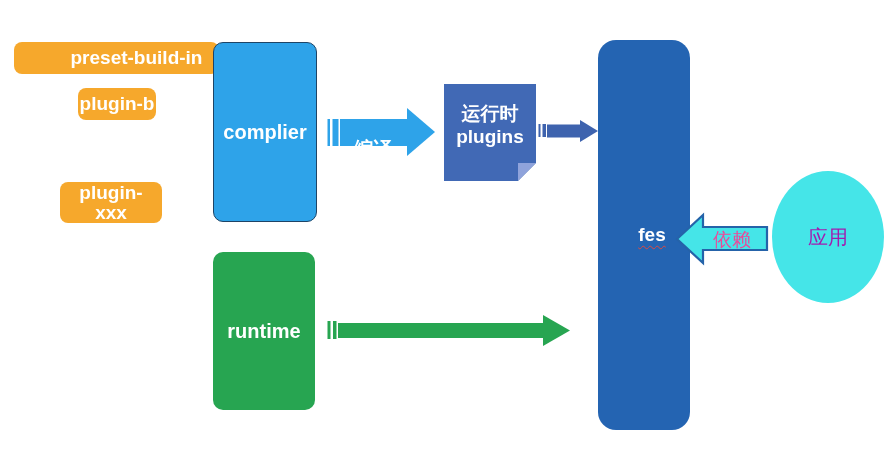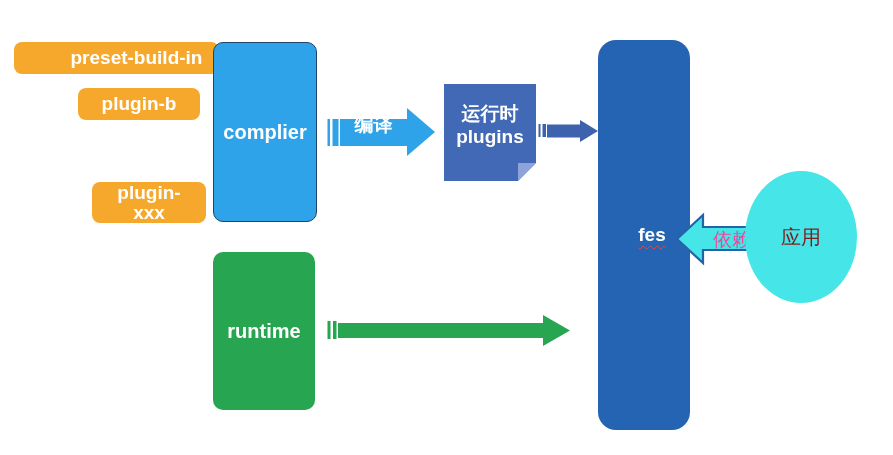--- a/index.html
+++ b/index.html
@@ -17,23 +17,23 @@
   html,body{margin:0;padding:0;background:#fff;}
   body{font-family:"Liberation Sans","DejaVu Sans",sans-serif;}
   .canvas{position:relative;width:893px;height:455px;background:#fff;overflow:hidden;}
 
   .chip{
     position:absolute;background:var(--orange);color:#fff;border-radius:8px;
     display:flex;align-items:center;justify-content:center;
     font-size:19px;font-weight:600;text-align:center;line-height:20px;
   }
   .chip-1{left:14px;top:42px;width:165px;height:32px;padding-left:40px;}
-  .chip-2{left:78px;top:88px;width:122px;height:32px;}
+  .chip-2{left:78px;top:88px;width:78px;height:32px;}
   .chip-3{left:78px;top:138px;width:101px;height:32px;}
-  .chip-4{left:92px;top:182px;width:114px;height:41px;white-space:pre-line;}
+  .chip-4{left:60px;top:182px;width:102px;height:41px;white-space:pre-line;}
 
   .block{
     position:absolute;width:102px;color:#fff;border-radius:10px;
     display:flex;align-items:center;justify-content:center;
     font-size:20px;font-weight:600;
   }
   .complier{left:213px;top:42px;height:178px;background:var(--sky);border:1.5px solid var(--sky-border);}
   .runtime{left:213px;top:252px;height:158px;background:var(--green);}
 
   .note{
@@ -55,34 +55,34 @@
     display:flex;align-items:center;justify-content:center;padding-left:16px;
   }
   .fes .fes-label{
     color:#fff;font-size:19px;font-weight:600;
     text-decoration-line:underline;text-decoration-style:wavy;
     text-decoration-color:#E0483E;text-decoration-thickness:1px;
     text-underline-offset:4px;
   }
 
   .app{
-    position:absolute;left:745px;top:171px;width:112px;height:132px;
+    position:absolute;left:772px;top:171px;width:112px;height:132px;
     background:var(--cyan);border-radius:50%;
     display:flex;align-items:center;justify-content:center;
-    color:#7f1d1d;font-size:20px;
+    color:#a21caf;font-size:20px;
   }
 
   .arrow-svg{position:absolute;display:block;}
   .compile-arrow{left:325px;top:104px;}
   .small-arrow{left:537px;top:117px;}
   .green-arrow{left:325px;top:312px;}
   .depends-arrow{left:674px;top:212px;}
 
   .arrow-label{position:absolute;display:flex;align-items:center;justify-content:center;}
-  .compile-label{left:340px;top:112px;width:67px;height:26px;color:#fff;font-size:19px;font-weight:700;}
+  .compile-label{left:340px;top:136px;width:67px;height:26px;color:#fff;font-size:19px;font-weight:700;}
   .depends-label{left:701px;top:227px;width:62px;height:25px;color:#ec4899;font-size:19px;}
 </style>
 </head>
 <body>
 
 <div class="canvas">
 
   <div class="chip chip-1">preset-build-in</div>
   <div class="chip chip-2">plugin-b</div>
   <div class="chip chip-4">plugin-

